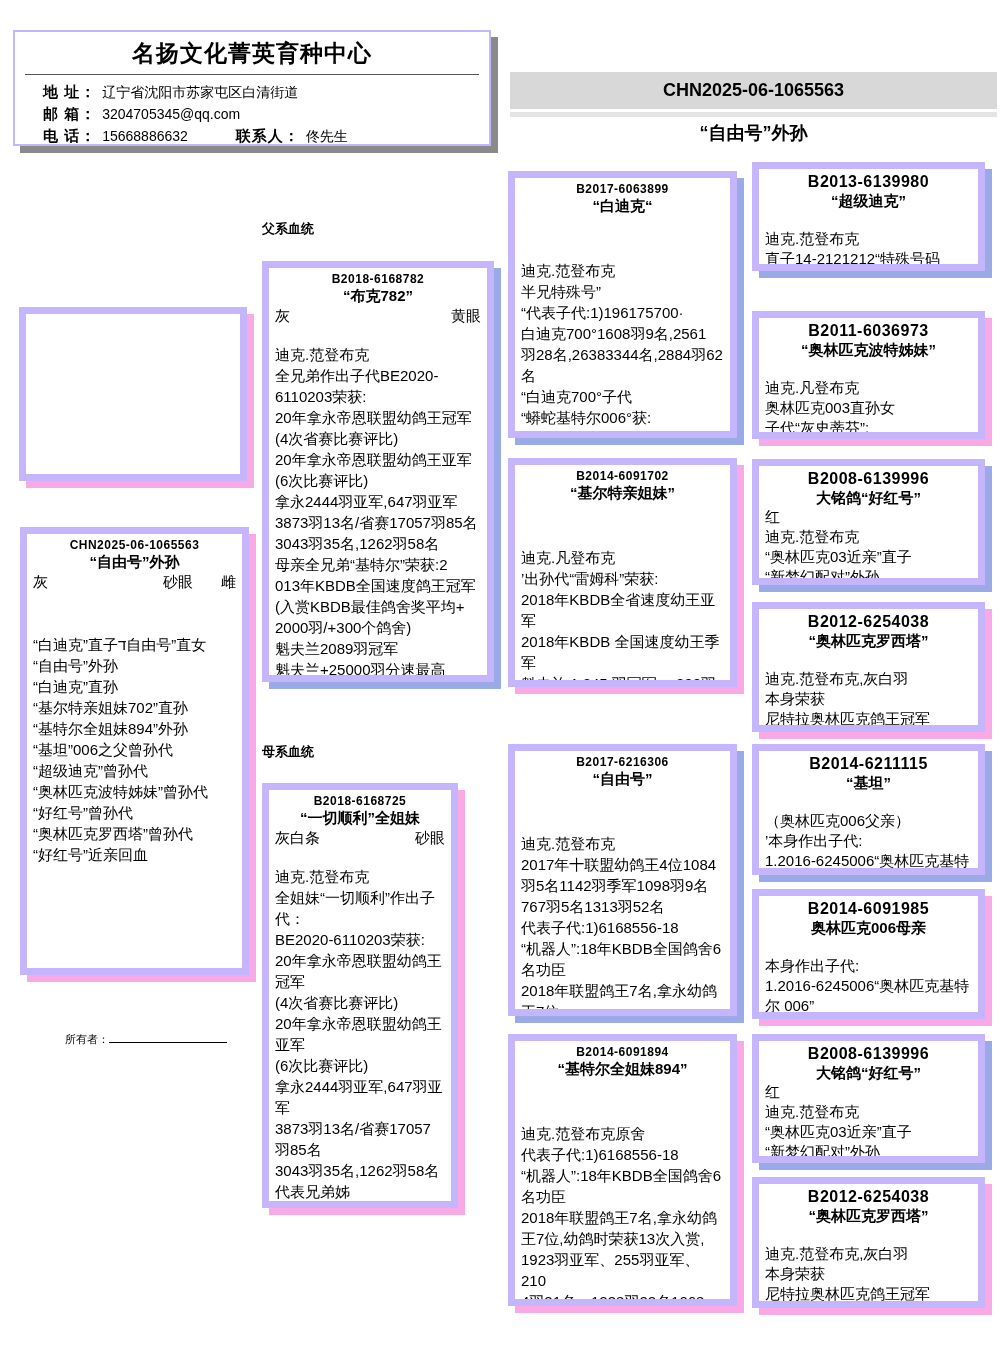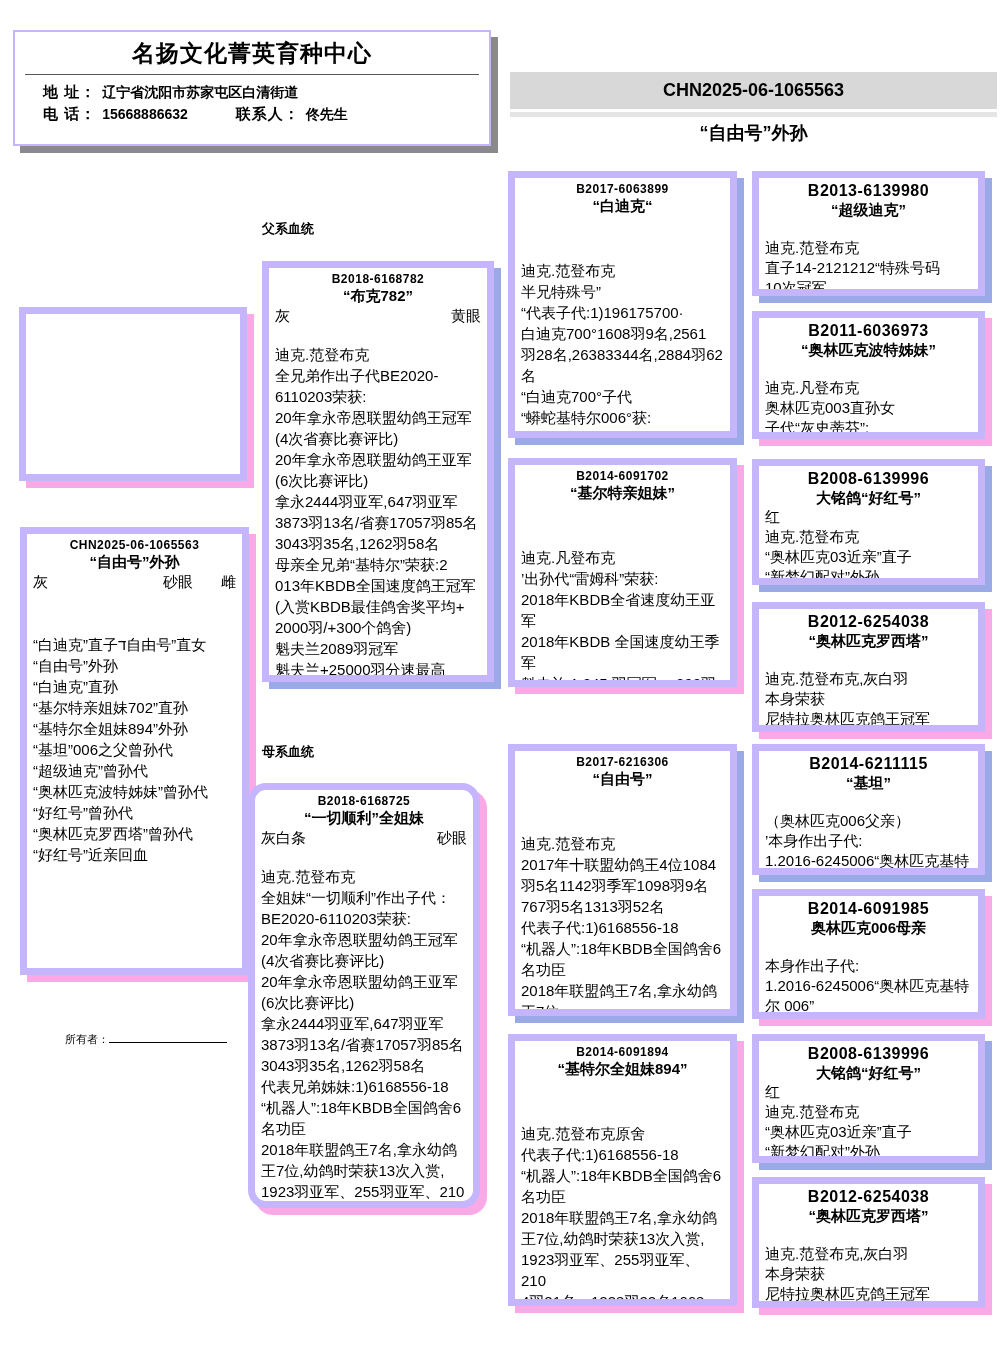--- a/index.html
+++ b/index.html
@@ -19,69 +19,70 @@
   .g4 .meta{padding-top:0;}
   .g4 .body.tight{margin-top:0;}
   .g3 .body{margin-top:44px;}
   .parent .body{margin-top:18px;}
   .subject .body{margin-top:42px;}
 
   
   #header-box{left:13px;top:30px;width:478px;height:116px;border-width:2px;}
   #header-title{font-size:23px;font-weight:bold;text-align:center;margin-top:6px;letter-spacing:1px;}
   #header-rule{border-bottom:1px solid #555;margin:5px 10px 6px 10px;}
-  .contact-row{font-size:14px;padding:0 18px 0 28px;line-height:21px;font-weight:bold;}
+  .contact-row{font-size:14px;padding:0 18px 0 28px;line-height:21px;}
   .contact-row b{font-size:15px;letter-spacing:1px;}
   .contact-row .val{margin-left:6px;}
   .contact-inline{margin-left:48px;}
 
   
   #banner-bar{position:absolute;left:510px;top:72px;width:487px;height:37px;background:#d8d8d8;
               display:flex;align-items:center;justify-content:center;font-size:18px;font-weight:bold;}
   #banner-strip{position:absolute;left:510px;top:112px;width:487px;height:5px;background:#e4e4e4;}
   #banner-subtitle{position:absolute;left:510px;top:121px;width:487px;text-align:center;
                    font-size:18px;font-weight:bold;}
 
   .blood-label{position:absolute;font-size:13px;font-weight:bold;}
   #label-paternal{left:262px;top:220px;}
   #label-maternal{left:262px;top:743px;}
 
   #photo-box{left:19px;top:307px;width:228px;height:174px;}
   #sire-box{left:262px;top:261px;width:232px;height:421px;}
   #subject-box{left:20px;top:527px;width:229px;height:448px;}
-  #dam-box{left:248px;top:783px;width:232px;height:425px;border-radius:18px;}
+  #dam-box{left:262px;top:783px;width:196px;height:425px;}
 
   .g3{left:508px;width:229px;}
   #g3-0{top:171px;height:267px;}
   #g3-1{top:458px;height:229px;}
   #g3-2{top:744px;height:272px;}
   #g3-3{top:1034px;height:272px;}
 
   .g4{left:752px;width:233px;}
-  #g4-0{top:171px;height:125px;}
+  #g4-0{top:162px;height:109px;}
   #g4-1{top:311px;height:128px;}
   #g4-2{top:459px;height:126px;}
   #g4-3{top:602px;height:130px;}
   #g4-4{top:744px;height:131px;}
   #g4-5{top:889px;height:130px;}
   #g4-6{top:1034px;height:129px;}
   #g4-7{top:1177px;height:131px;}
 
   #owner-line{position:absolute;left:65px;top:1028px;font-size:11px;}
   #owner-blank{display:inline-block;width:118px;border-bottom:1.5px solid #000;height:14px;}
 </style>
 </head>
 <body>
 
 <div id="page">
 
   <div class="box shadow-gray" id="header-box">
     <div id="header-title">名扬文化菁英育种中心</div>
     <div id="header-rule"></div>
     <div class="contact-row"><b>地 址：</b><span class="val">辽宁省沈阳市苏家屯区白清街道</span></div>
+    <div class="contact-row"><b>邮 箱：</b><span class="val">3204705345@qq.com</span></div>
     <div class="contact-row"><b>电 话：</b><span class="val">15668886632</span><b class="contact-inline">联系人：</b><span class="val">佟先生</span></div>
   </div>
 
   <div id="banner-bar">
       <span>CHN2025-06-1065563</span>
     </div>
   <div id="banner-strip"></div>
   <div id="banner-subtitle">“自由号”外孙</div>
 
   <div class="blood-label" id="label-paternal">父系血统</div>

